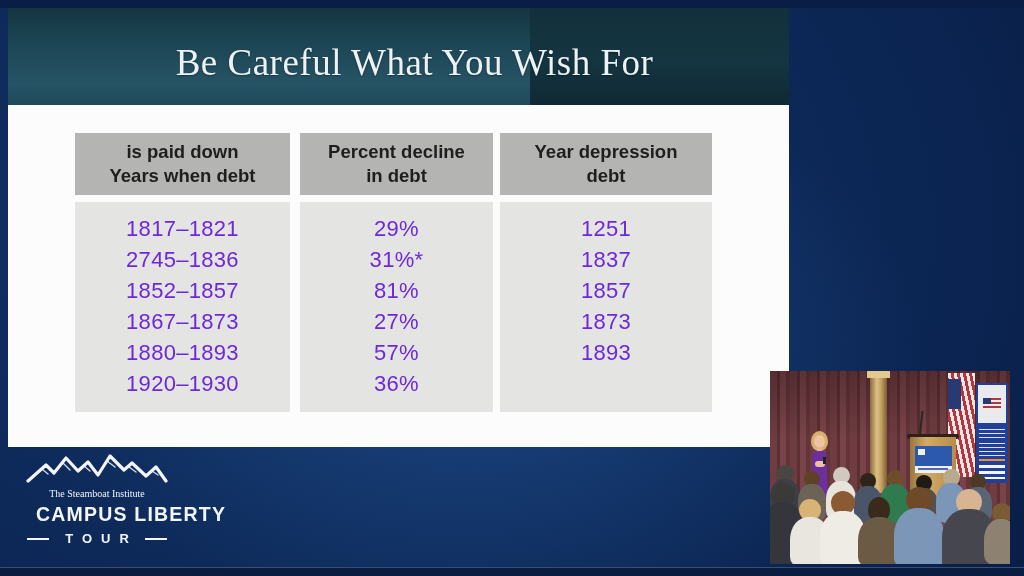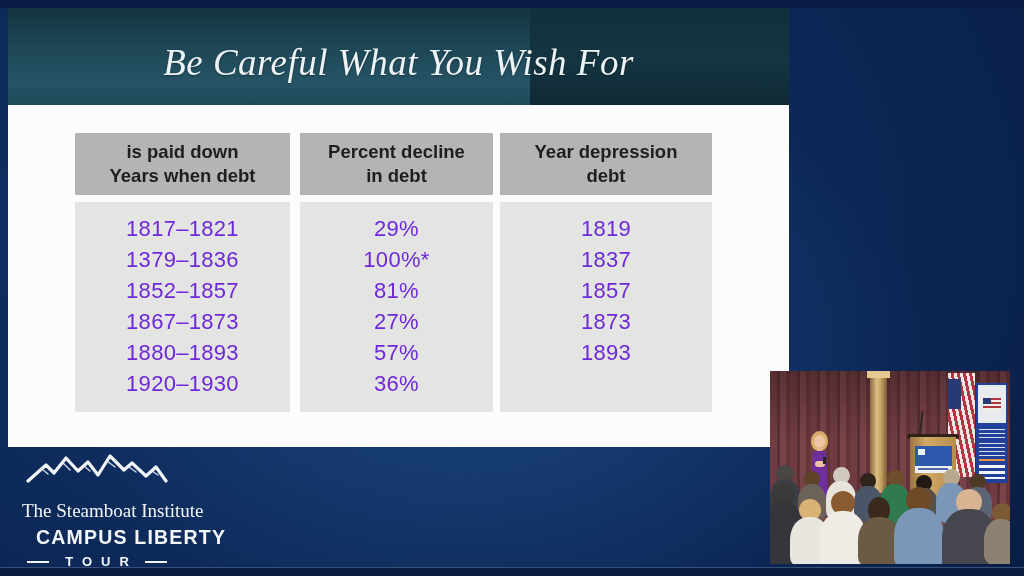--- a/index.html
+++ b/index.html
@@ -15,22 +15,22 @@
   .edge-strip-bottom{position:absolute;left:0;top:567px;width:1024px;height:9px;background:#0a1d41;border-top:1px solid rgba(140,175,220,.35);}
 
   
   .slide{position:absolute;left:8px;top:8px;width:781px;height:439px;background:#fcfcfc;}
   .slide-header{position:absolute;left:0;top:0;width:781px;height:97px;overflow:hidden;}
   .slide-header .hleft{position:absolute;left:0;top:0;width:522px;height:97px;
     background:linear-gradient(180deg,#143440 0%,#1d4656 38%,#265465 78%,#1f4a5a 100%);}
   .slide-header .hright{position:absolute;left:522px;top:0;width:259px;height:97px;
     background:linear-gradient(180deg,#12303c 0%,#143541 55%,#0f2934 100%);}
   .slide-title{
-    position:absolute;left:0;top:0;width:781px;height:108px;display:flex;align-items:center;justify-content:center;
-    font-family:"Liberation Serif",serif;font-size:37px;color:#edf3f5;letter-spacing:.5px;text-shadow:0 1px 2px rgba(0,0,0,.35);font-style:italic;
+    position:absolute;left:16px;top:0;width:781px;height:108px;display:flex;align-items:center;justify-content:center;
+    font-family:"Liberation Serif",serif;font-size:37px;color:#edf3f5;letter-spacing:.5px;text-shadow:0 1px 2px rgba(0,0,0,.35);
   }
 
   
   .tcol{position:absolute;}
   .tcol .thead{
     position:absolute;left:0;top:0;width:100%;height:62px;background:#b4b4b3;
     display:flex;flex-direction:column;align-items:center;justify-content:center;
     font-weight:bold;font-size:18.5px;line-height:1.28;color:#1e1e1e;text-align:center;
   }
   .tcol .tbody{
@@ -39,21 +39,21 @@
   }
   .trow{height:31px;display:flex;align-items:center;justify-content:center;
     font-size:22px;color:#6d28d9;letter-spacing:.3px;}
   .col1{left:67px;top:125px;width:215px;height:279px;}
   .col2{left:292px;top:125px;width:193px;height:292px;}
   .col3{left:492px;top:125px;width:212px;height:279px;}
 
   
   .logo{position:absolute;left:22px;top:452px;width:150px;color:#f2f6f9;text-align:center;}
   .logo .mountains{display:block;margin:0 auto;}
-  .logo .org{font-family:"Liberation Serif",serif;font-size:19px;margin-top:16px;white-space:nowrap;}
+  .logo .org{font-family:"Liberation Serif",serif;font-size:10px;margin-top:4px;white-space:nowrap;}
   .logo .campus{font-size:19.5px;font-weight:bold;letter-spacing:1.2px;margin-top:4px;white-space:nowrap;font-stretch:condensed;margin-left:14px;}
   .logo .tourline{display:flex;align-items:center;justify-content:center;margin-top:5px;gap:7px;}
   .logo .dash{width:22px;height:2px;background:#f2f6f9;}
   .logo .tour{font-size:13px;font-weight:bold;letter-spacing:9px;text-indent:9px;white-space:nowrap;}
 
   
   .inset{position:absolute;left:770px;top:371px;width:240px;height:193px;overflow:hidden;background:#6a383d;}
   .curtain{position:absolute;left:0;top:0;width:100%;height:100%;
     background:
       linear-gradient(180deg,rgba(25,8,10,.30),rgba(25,8,10,0) 35%),
@@ -116,50 +116,50 @@
       <div class="slide-title">Be Careful What You Wish For</div>
     </div>
 
     <div class="tcol col1">
       <div class="thead">
         <span>is paid down</span>
         <span>Years when debt</span>
       </div>
       <div class="tbody">
         <div class="trow">1817–1821</div>
-        <div class="trow">1379–1836</div>
+        <div class="trow">2745–1836</div>
         <div class="trow">1852–1857</div>
         <div class="trow">1867–1873</div>
         <div class="trow">1880–1893</div>
         <div class="trow">1920–1930</div>
       </div>
     </div>
 
     <div class="tcol col2">
       <div class="thead">
         <span>Percent decline</span>
         <span>in debt</span>
       </div>
       <div class="tbody">
         <div class="trow">29%</div>
-        <div class="trow">100%*</div>
+        <div class="trow">31%*</div>
         <div class="trow">81%</div>
         <div class="trow">27%</div>
         <div class="trow">57%</div>
         <div class="trow">36%</div>
       </div>
     </div>
 
     <div class="tcol col3">
       <div class="thead">
         <span>Year depression</span>
         <span>debt</span>
       </div>
       <div class="tbody">
-        <div class="trow">1819</div>
+        <div class="trow">1251</div>
         <div class="trow">1837</div>
         <div class="trow">1857</div>
         <div class="trow">1873</div>
         <div class="trow">1893</div>
       </div>
     </div>
   </div>
 
   <div class="logo">
     <svg class="mountains" width="142" height="32" viewBox="0 0 142 32">

